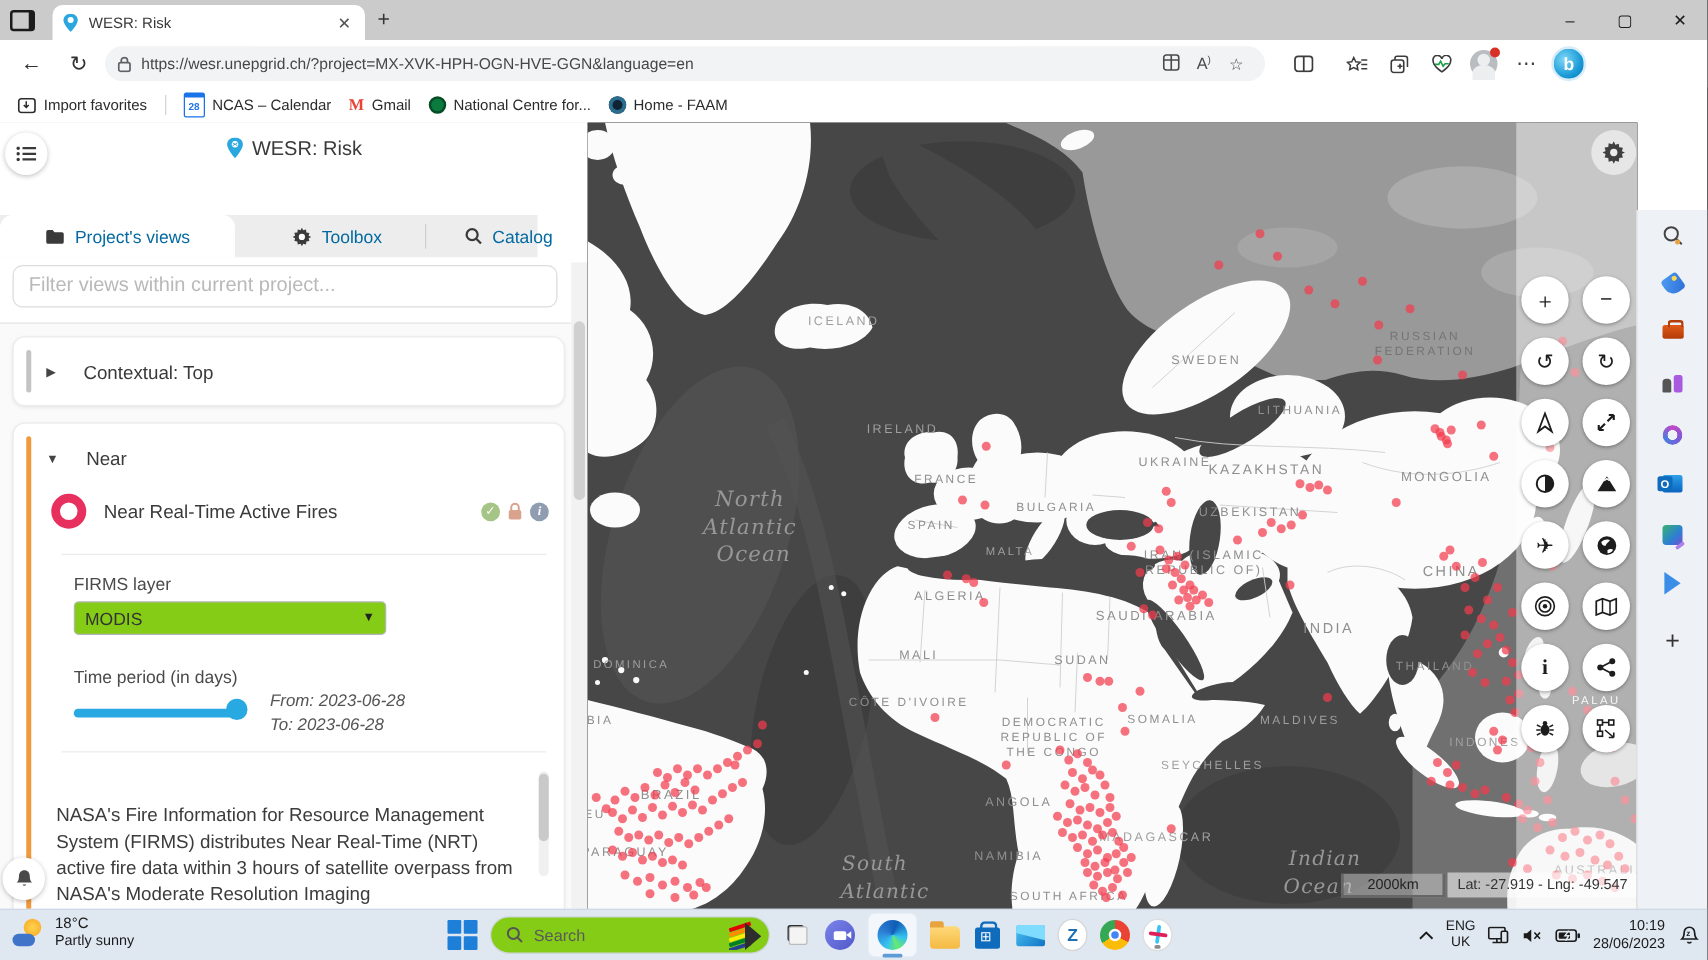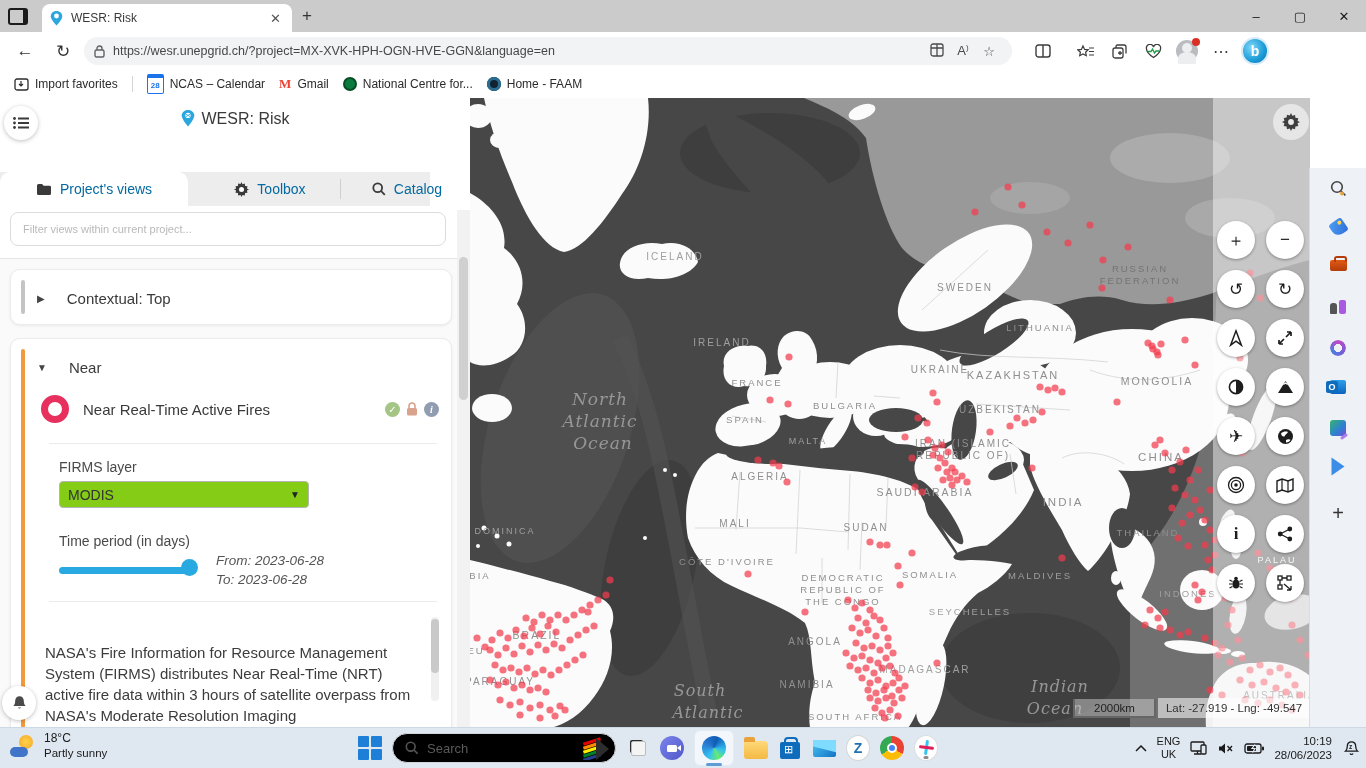--- a/index.html
+++ b/index.html
@@ -49,21 +49,21 @@
   .sb-title .pin{display:inline-block;vertical-align:-3px;margin-right:7px;}
   .sb-row2{position:absolute;top:46px;left:0;width:470px;height:24px;font-size:15px;color:#3a3a3a;}
   .login{position:absolute;left:84px;display:flex;align-items:center;gap:7px;}
   .lang{position:absolute;left:313px;display:flex;align-items:center;gap:7px;}
   .sb-tabs{position:absolute;left:0;top:74px;width:430px;height:34px;background:#ededed;font-size:14px;color:#0369a1;}
   .sb-tab{position:absolute;top:0;height:34px;display:flex;align-items:center;justify-content:center;gap:8px;}
   .sb-tab.active{background:#fff;border-radius:10px 10px 0 0;}
   .tabdiv{position:absolute;left:340px;top:7px;width:1px;height:20px;background:#cfcfcf;}
   .sb-filter-wrap{position:absolute;left:0;top:108px;width:470px;height:52px;background:#fff;}
   .sb-filter{position:absolute;left:10px;top:6px;width:436px;height:34px;border:1px solid #dcdcdc;border-radius:8px;
-             font-size:11px;color:#333;padding:0 12px;box-sizing:border-box;outline:none;background:#fff;font-family:"Liberation Sans",sans-serif;}
+             font-size:16px;color:#333;padding:0 12px;box-sizing:border-box;outline:none;background:#fff;font-family:"Liberation Sans",sans-serif;}
   .sb-filter::placeholder{color:#b9b9b9;}
   .sb-scroll{position:absolute;left:0;top:160px;width:470px;height:470px;background:#fafafa;border-top:1px solid #e6e6e6;}
   .card{position:absolute;left:10px;width:442px;background:#fff;border:1px solid #ececec;border-radius:10px;
         box-shadow:0 1px 3px rgba(0,0,0,.07);box-sizing:border-box;}
   .card .vbar{position:absolute;left:10px;top:10px;bottom:10px;width:3.5px;border-radius:2px;}
   .grp-head{position:absolute;left:26px;top:0;height:56px;display:flex;align-items:center;gap:22px;font-size:15px;color:#3a3a3a;}
   .tri{font-size:10px;color:#444;}
   .fires-card{top:79px;height:391px;border-radius:10px 10px 0 0;overflow:hidden;}
   .layer-row{position:absolute;left:30px;top:50px;right:12px;height:40px;display:flex;align-items:center;}
   .ring{width:14px;height:14px;border:7px solid #e7305e;border-radius:50%;}
@@ -129,21 +129,21 @@
   .taskbar{position:absolute;left:0;bottom:0;width:1366px;height:40px;background:#dfe7f1;border-top:1px solid #cfd9e6;z-index:6;}
   .weather{position:absolute;left:10px;top:3px;display:flex;align-items:center;gap:8px;color:#1b1b1b;}
   .wtemp{font-size:12px;line-height:15px;}
   .wdesc{font-size:11.5px;line-height:14px;}
   .wicon{width:26px;height:24px;position:relative;}
   .wicon .sun{position:absolute;left:9px;top:1px;width:14px;height:14px;border-radius:50%;background:radial-gradient(#ffd34d,#f5a623);}
   .wicon .cl{position:absolute;left:0px;bottom:1px;width:18px;height:10px;border-radius:8px;background:#3f74c9;}
   .tk-center{position:absolute;left:358px;top:0;height:40px;display:flex;align-items:center;gap:10px;}
   .startbtn{width:24px;height:24px;display:grid;grid-template-columns:11px 11px;grid-template-rows:11px 11px;gap:1.5px;}
   .startbtn div{background:#1e7fd8;border-radius:1px;}
-  .tsearch{width:224px;height:30px;background:#000000;border:1px solid #d0d5dd;border-radius:16px;display:flex;align-items:center;
+  .tsearch{width:224px;height:30px;background:#84cc16;border:1px solid #d0d5dd;border-radius:16px;display:flex;align-items:center;
            padding:0 6px 0 12px;box-sizing:border-box;color:#5a5a5a;font-size:13px;gap:8px;}
   .pride{margin-left:auto;width:26px;height:24px;position:relative;overflow:hidden;}
   .pride .b1{position:absolute;left:0;top:4px;width:18px;height:3px;background:#e40303;transform:rotate(-18deg);}
   .pride .b2{position:absolute;left:0;top:8px;width:18px;height:3px;background:#ff8c00;transform:rotate(-18deg);}
   .pride .b3{position:absolute;left:0;top:12px;width:18px;height:3px;background:#ffed00;transform:rotate(-18deg);}
   .pride .b4{position:absolute;left:0;top:16px;width:18px;height:3px;background:#008026;transform:rotate(-18deg);}
   .pride .b5{position:absolute;left:0;top:20px;width:18px;height:3px;background:#24408e;transform:rotate(-18deg);}
   .pride .tri{position:absolute;right:0;top:2px;width:0;height:0;border-top:11px solid transparent;border-bottom:11px solid transparent;border-left:13px solid #2d2d2d;}
   .tkicon{width:24px;height:24px;position:relative;display:flex;align-items:center;justify-content:center;}
   .edge-active{width:38px;height:34px;background:#f3f7fb;border:1px solid #e3ebf3;border-radius:6px;display:flex;align-items:center;

